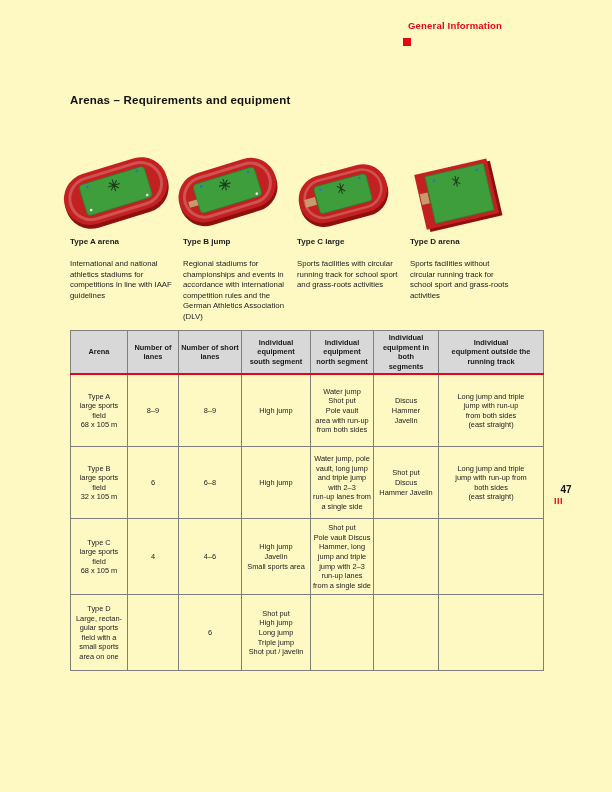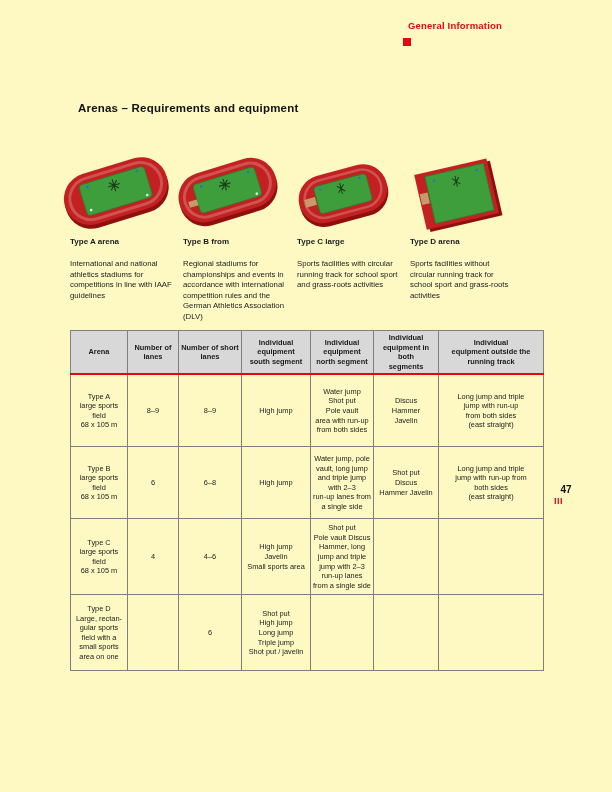--- a/index.html
+++ b/index.html
@@ -29,21 +29,21 @@
     left: 403px;
     top: 38px;
     width: 8px;
     height: 8px;
     background: #e30613;
   }
   .title {
     position: absolute;
     left: 70px;
     top: 94px;
-    margin: 8px;
+    margin: 0;
     font-size: 11.5px;
     font-weight: bold;
     letter-spacing: 0.2px;
     color: #111111;
   }
   .figure {
     position: absolute;
     top: 148px;
     width: 106px;
   }
@@ -157,21 +157,21 @@
           <rect x="23" y="25" width="64" height="30" rx="4" fill="#3f9e3c"></rect>
           <rect x="23" y="25" width="64" height="30" rx="4" fill="none" stroke="#2f7d2d" stroke-width="0.8"></rect>
           <path d="M50 30 l8 8 M58 30 l-8 8 M54 28 v12 M48 34 h12" stroke="#1c3a1c" stroke-width="1.1"></path>
           <rect x="14" y="40" width="9" height="6" fill="#c89a6b"></rect>
           <circle cx="31" cy="29" r="1.3" fill="#2a6fd6"></circle>
           <circle cx="80" cy="29" r="1.3" fill="#2a6fd6"></circle>
           <circle cx="82" cy="52" r="1.3" fill="#e8edf4"></circle>
         </g>
       </svg>
     </div>
-    <div class="fig-label">Type B from</div>
+    <div class="fig-label">Type B jump</div>
     <div class="fig-desc">Regional stadiums for championships and events in accordance with international competition rules and the German Athletics Association (DLV)</div>
   </div>
 
   <div class="figure fig-c">
     <div class="illus">
       <svg width="102" height="80" viewBox="0 0 102 80">
         <g transform="rotate(-15 51 40)">
           <rect x="7" y="20" width="90" height="48" rx="24" fill="#8f0f0f"></rect>
           <rect x="7" y="16" width="90" height="48" rx="24" fill="#c32121"></rect>
           <rect x="13" y="21" width="78" height="38" rx="19" fill="none" stroke="#ffffff" stroke-opacity="0.22" stroke-width="2.5"></rect>
@@ -256,21 +256,21 @@
 Javelin</td>
         <td>Long jump and triple
 jump with run-up
 from both sides
 (east straight)</td>
       </tr>
       <tr class="r2">
         <td>Type B
 large sports
 field
-68 x 105 m</td>
+32 x 105 m</td>
         <td>6</td>
         <td>6–8</td>
         <td>High jump</td>
         <td>Water jump, pole
 vault, long jump
 and triple jump
 with 2–3
 run-up lanes from
 a single side</td>
         <td>Shot put

